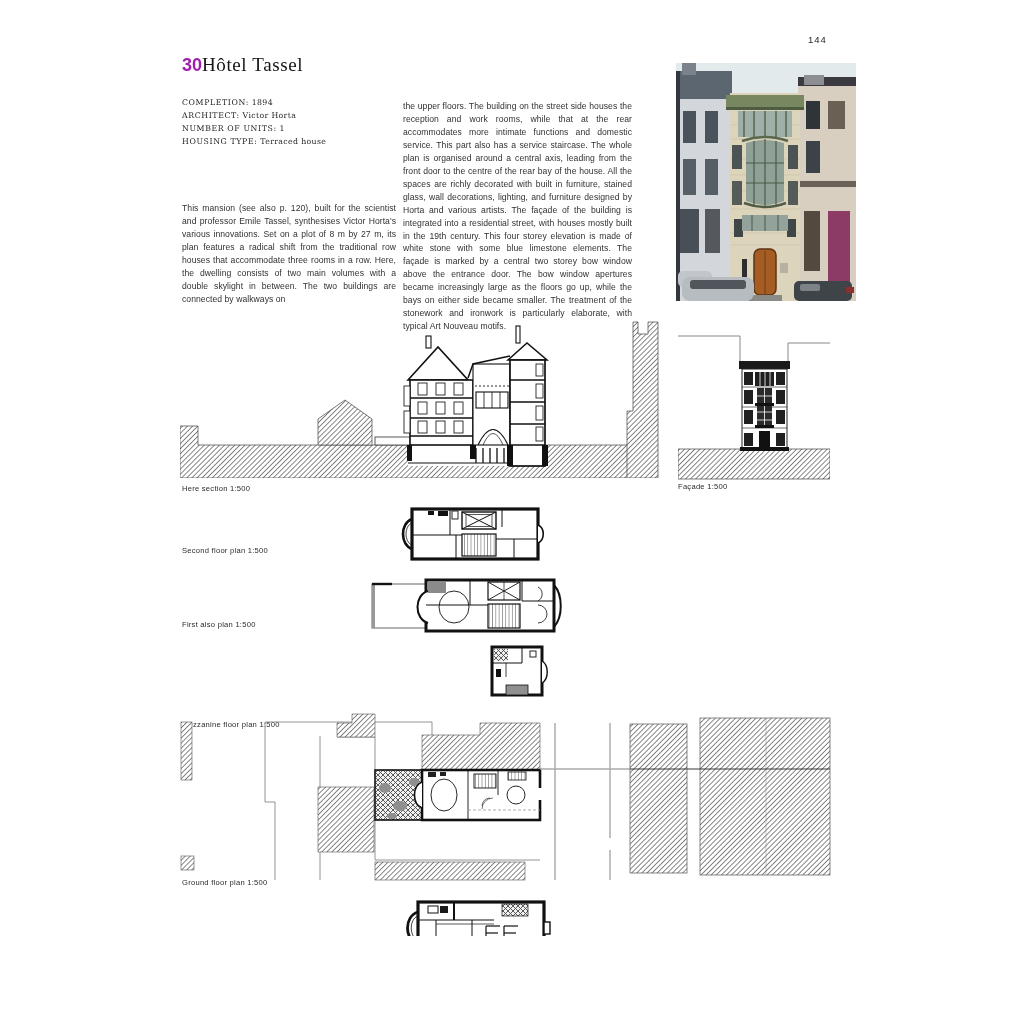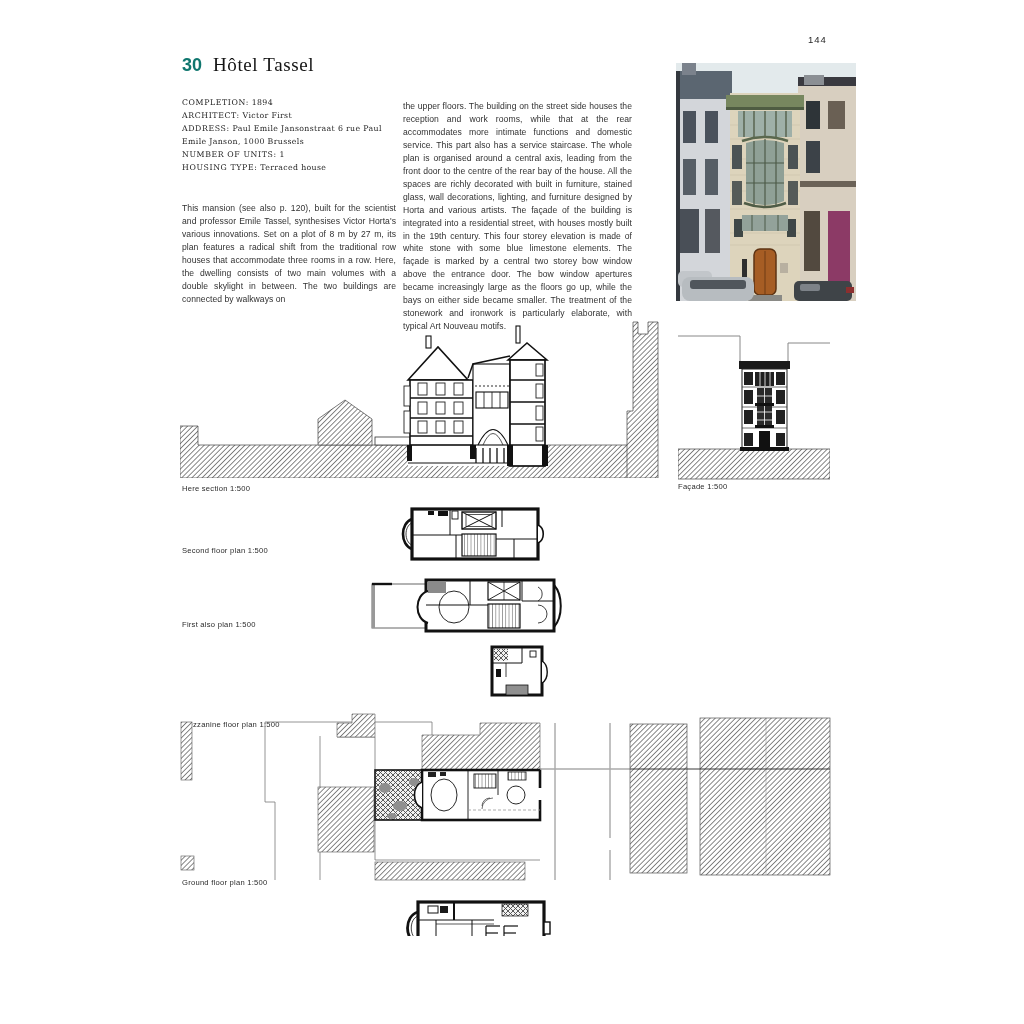--- a/index.html
+++ b/index.html
@@ -2,22 +2,22 @@
 <html><head>
 <meta charset="utf-8">
 <style>
   html,body{margin:0;padding:0;background:#ffffff;}
   .page{position:relative;width:1024px;height:936px;background:#fff;overflow:hidden;
         font-family:"Liberation Sans",sans-serif;color:#2d2d2d;}
   .abs{position:absolute;}
   
   .page-num{left:808px;top:34px;font-size:9.5px;letter-spacing:1px;color:#1f1f1f;}
   .title-row{left:182px;top:54px;white-space:nowrap;}
-  .title-num{font-family:"Liberation Sans",sans-serif;font-weight:700;font-size:18px;color:#0f766e;}
-  .title-text{font-family:"Liberation Serif",serif;font-size:19px;letter-spacing:.6px;color:#141414;margin-left:11px;}
+  .title-num{font-family:"Liberation Sans",sans-serif;font-weight:700;font-size:18px;color:#a21caf;}
+  .title-text{font-family:"Liberation Serif",serif;font-size:19px;letter-spacing:.6px;color:#141414;}
   
   .meta{left:182px;top:96px;width:220px;font-family:"DejaVu Serif",serif;
         font-size:7.8px;line-height:13.1px;letter-spacing:.35px;color:#262626;}
   .meta .lab{letter-spacing:.6px;}
   
   .bodycol{font-size:8.6px;line-height:12.95px;text-align:justify;color:#313131;letter-spacing:.05px;}
   .col1{left:182px;top:202px;width:214px;}
   .col2{left:403px;top:52px;width:229px;margin-top:48px;}
   
   .fig-label{font-size:7.6px;letter-spacing:.25px;color:#2a2a2a;white-space:nowrap;}
@@ -49,22 +49,21 @@
   </svg>
 
   <div class="abs page-num">144</div>
 
   <div class="abs title-row">
     <span class="title-num">30</span><span class="title-text">Hôtel Tassel</span>
   </div>
 
   <div class="abs meta">
     <div><span class="lab">COMPLETION:</span><span> 1894</span></div>
-    <div><span class="lab">ARCHITECT:</span><span> Victor First</span></div>
-    <div><span class="lab">ADDRESS:</span><span> Paul Emile Jansonstraat 6 rue Paul Emile Janson, 1000 Brussels</span></div>
+    <div><span class="lab">ARCHITECT:</span><span> Victor Horta</span></div>
     <div><span class="lab">NUMBER OF UNITS:</span><span> 1</span></div>
     <div><span class="lab">HOUSING TYPE:</span><span> Terraced house</span></div>
   </div>
 
   <div class="abs bodycol col1">This mansion (see also p. 120), built for the scientist and professor Emile Tassel, synthesises Victor Horta's various innovations. Set on a plot of 8 m by 27 m, its plan features a radical shift from the traditional row houses that accommodate three rooms in a row. Here, the dwelling consists of two main volumes with a double skylight in between. The two buildings are connected by walkways on</div>
   <div class="abs bodycol col2">the upper floors. The building on the street side houses the reception and work rooms, while that at the rear accommodates more intimate functions and domestic service. This part also has a service staircase. The whole plan is organised around a central axis, leading from the front door to the centre of the rear bay of the house. All the spaces are richly decorated with built in furniture, stained glass, wall decorations, lighting, and furniture designed by Horta and various artists. The façade of the building is integrated into a residential street, with houses mostly built in the 19th century. This four storey elevation is made of white stone with some blue limestone elements. The façade is marked by a central two storey bow window above the entrance door. The bow window apertures became increasingly large as the floors go up, while the bays on either side became smaller. The treatment of the stonework and ironwork is particularly elaborate, with typical Art Nouveau motifs.</div>
 
   <div class="abs photo">
     <svg width="180" height="238" viewBox="0 0 180 238">
       <rect x="0" y="0" width="180" height="238" fill="#e3eaec"></rect>

